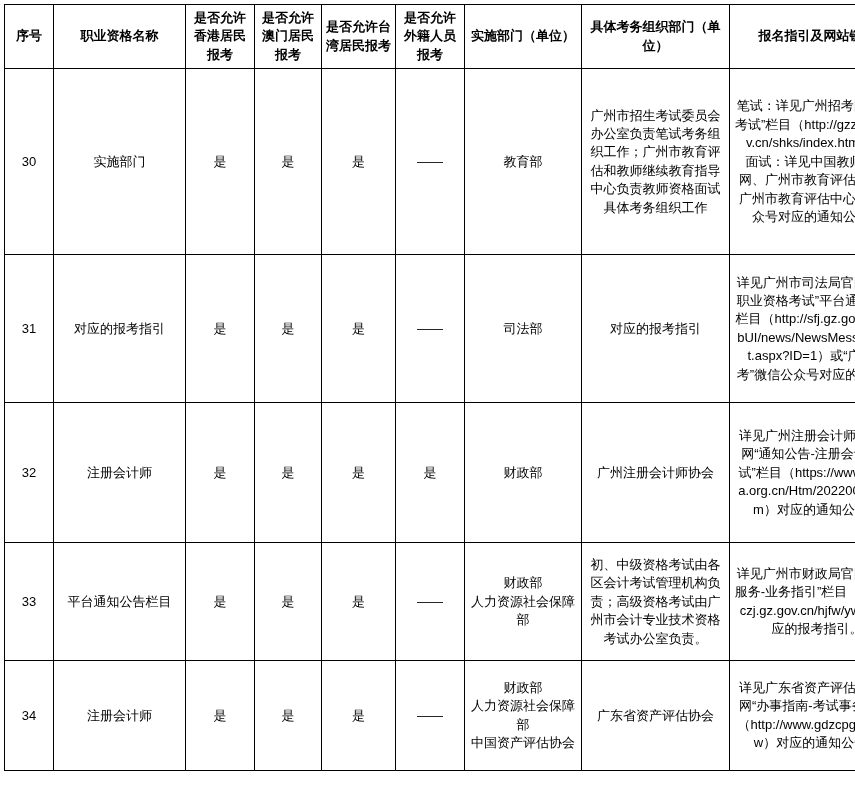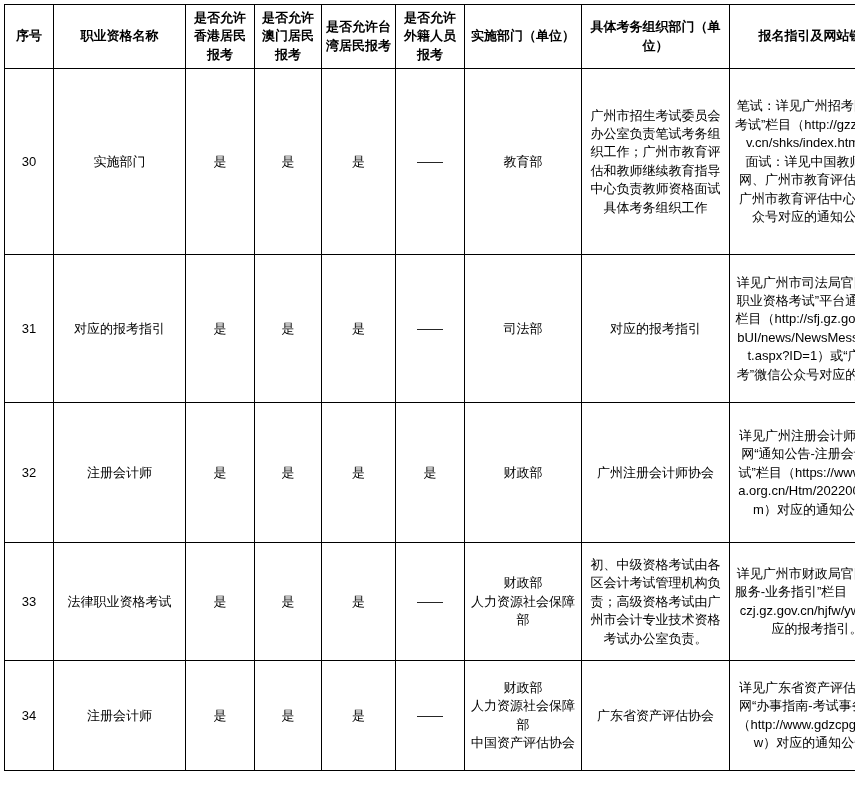--- a/index.html
+++ b/index.html
@@ -110,21 +110,21 @@
       <td class="c-hk">是</td>
       <td class="c-mo">是</td>
       <td class="c-tw">是</td>
       <td class="c-fo">是</td>
       <td class="c-dept dept-text multiline">财政部</td>
       <td class="c-org org-text">广州注册会计师协会</td>
       <td class="c-guide guide-text multiline">详见广州注册会计师协会官网“通知公告-注册会计师考试”栏目（https://www.gzicpa.org.cn/Htm/202200401.htm）对应的通知公告。</td>
     </tr>
     <tr class="row-h33">
       <td class="c-seq">33</td>
-      <td class="c-name">法律职业资格考试</td>
+      <td class="c-name">平台通知公告栏目</td>
       <td class="c-hk">是</td>
       <td class="c-mo">是</td>
       <td class="c-tw">是</td>
       <td class="c-fo">——</td>
       <td class="c-dept dept-text multiline">财政部
 人力资源社会保障部</td>
       <td class="c-org org-text">初、中级资格考试由各区会计考试管理机构负责；高级资格考试由广州市会计专业技术资格考试办公室负责。</td>
       <td class="c-guide guide-text multiline">详见广州市财政局官网“会计服务-业务指引”栏目（https://czj.gz.gov.cn/hjfw/ywzy/)对应的报考指引。</td>
     </tr>
     <tr class="row-h34">

